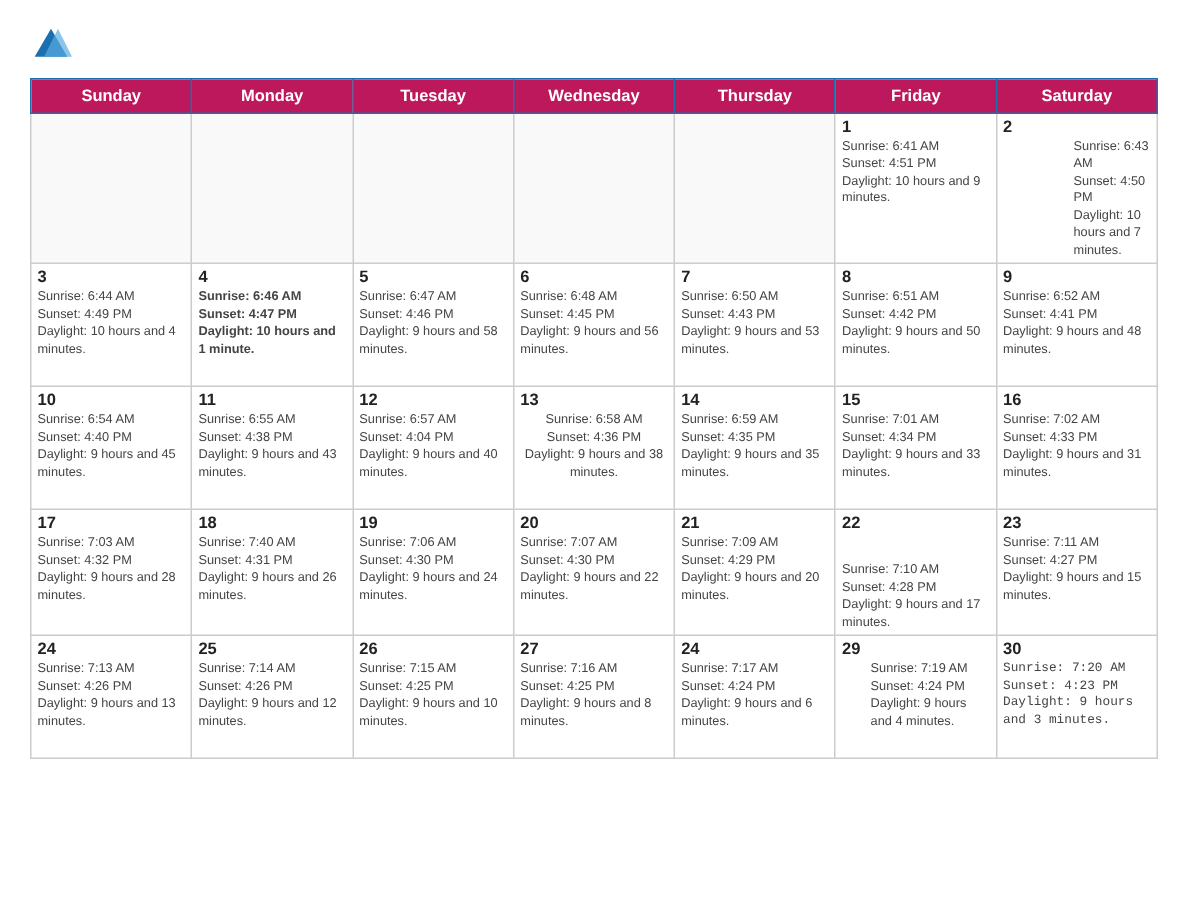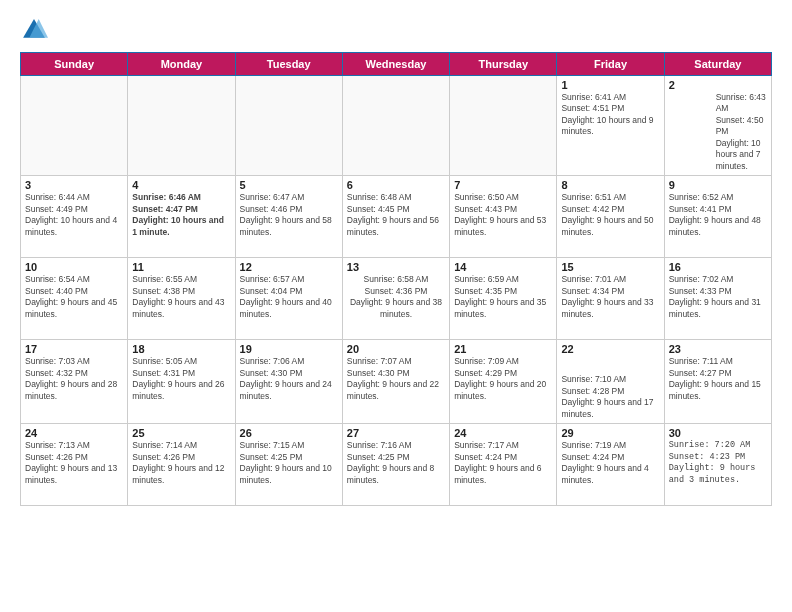--- a/index.html
+++ b/index.html
@@ -236,21 +236,21 @@
         </tr>
         <tr>
           <td>
             <span class="day-num">17</span>
             <div class="day-info" style="white-space: pre-line;">Sunrise: 7:03 AM
 Sunset: 4:32 PM
 Daylight: 9 hours and 28 minutes.</div>
           </td>
           <td>
             <span class="day-num">18</span>
-            <div class="day-info" style="white-space: pre-line;">Sunrise: 5:05 AM
+            <div class="day-info" style="white-space: pre-line;">Sunrise: 7:40 AM
 Sunset: 4:31 PM
 Daylight: 9 hours and 26 minutes.</div>
           </td>
           <td>
             <span class="day-num">19</span>
             <div class="day-info" style="white-space: pre-line;">Sunrise: 7:06 AM
 Sunset: 4:30 PM
 Daylight: 9 hours and 24 minutes.</div>
           </td>
           <td>
@@ -304,21 +304,21 @@
 Daylight: 9 hours and 8 minutes.</div>
           </td>
           <td>
             <span class="day-num">24</span>
             <div class="day-info" style="white-space: pre-line;">Sunrise: 7:17 AM
 Sunset: 4:24 PM
 Daylight: 9 hours and 6 minutes.</div>
           </td>
           <td>
             <span class="day-num">29</span>
-            <div class="day-info" style="white-space: pre-line;">Sunrise: 7:19 AM
+            <div class="day-info" style="white-space: pre-line; margin-left: 19px;">Sunrise: 7:19 AM
 Sunset: 4:24 PM
 Daylight: 9 hours and 4 minutes.</div>
           </td>
           <td>
             <span class="day-num">30</span>
             <div class="day-info" style="white-space: pre-line; font-family: Liberation Mono, monospace;">Sunrise: 7:20 AM
 Sunset: 4:23 PM
 Daylight: 9 hours and 3 minutes.</div>
           </td>
         </tr>

